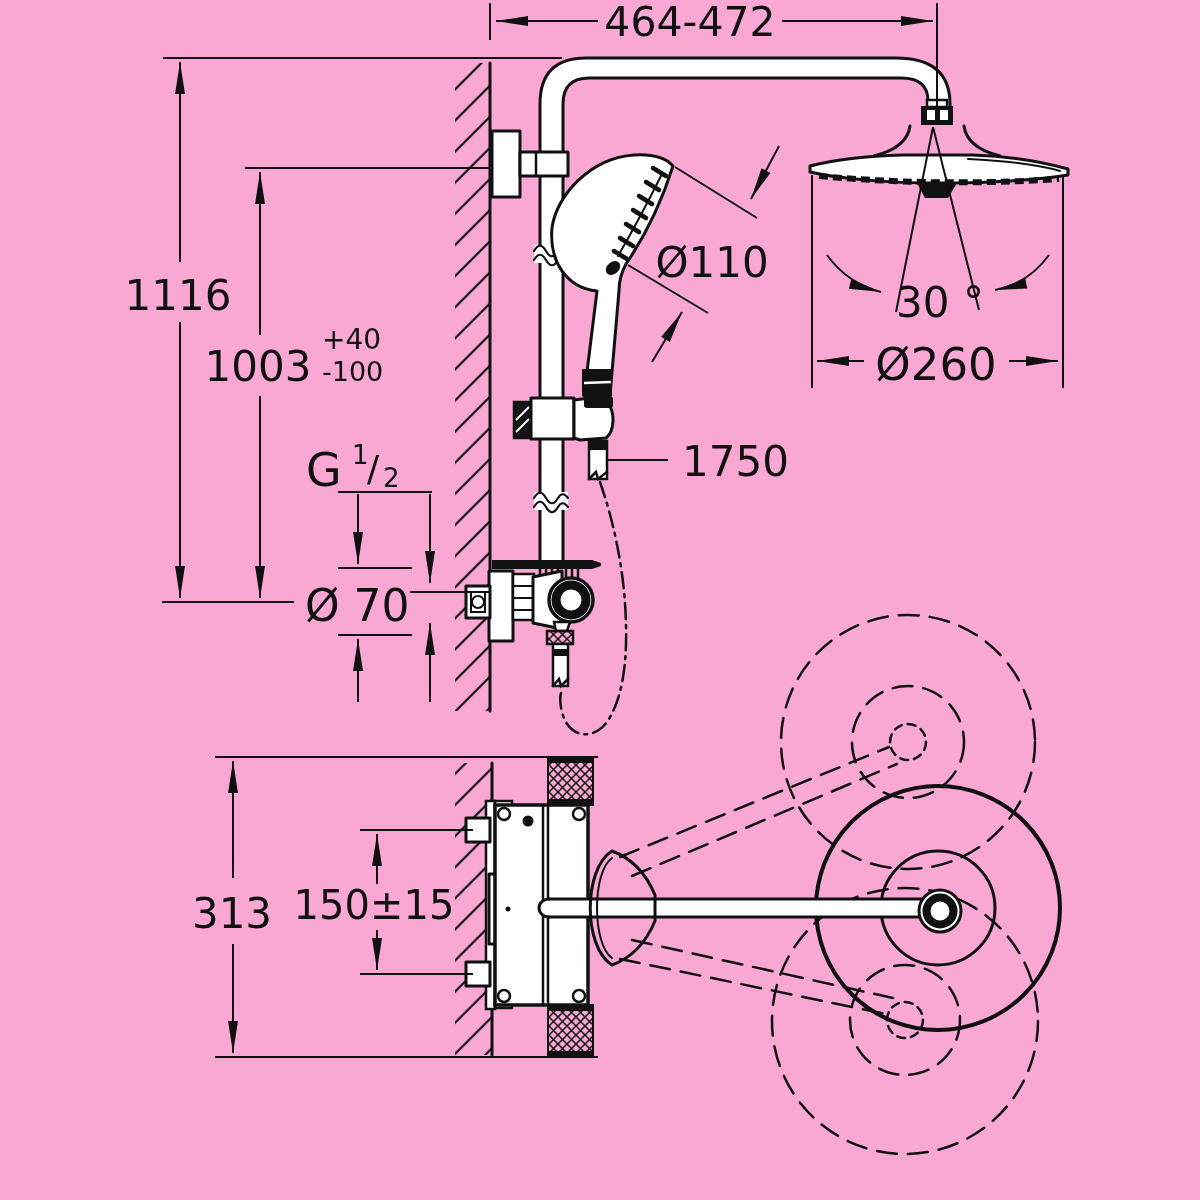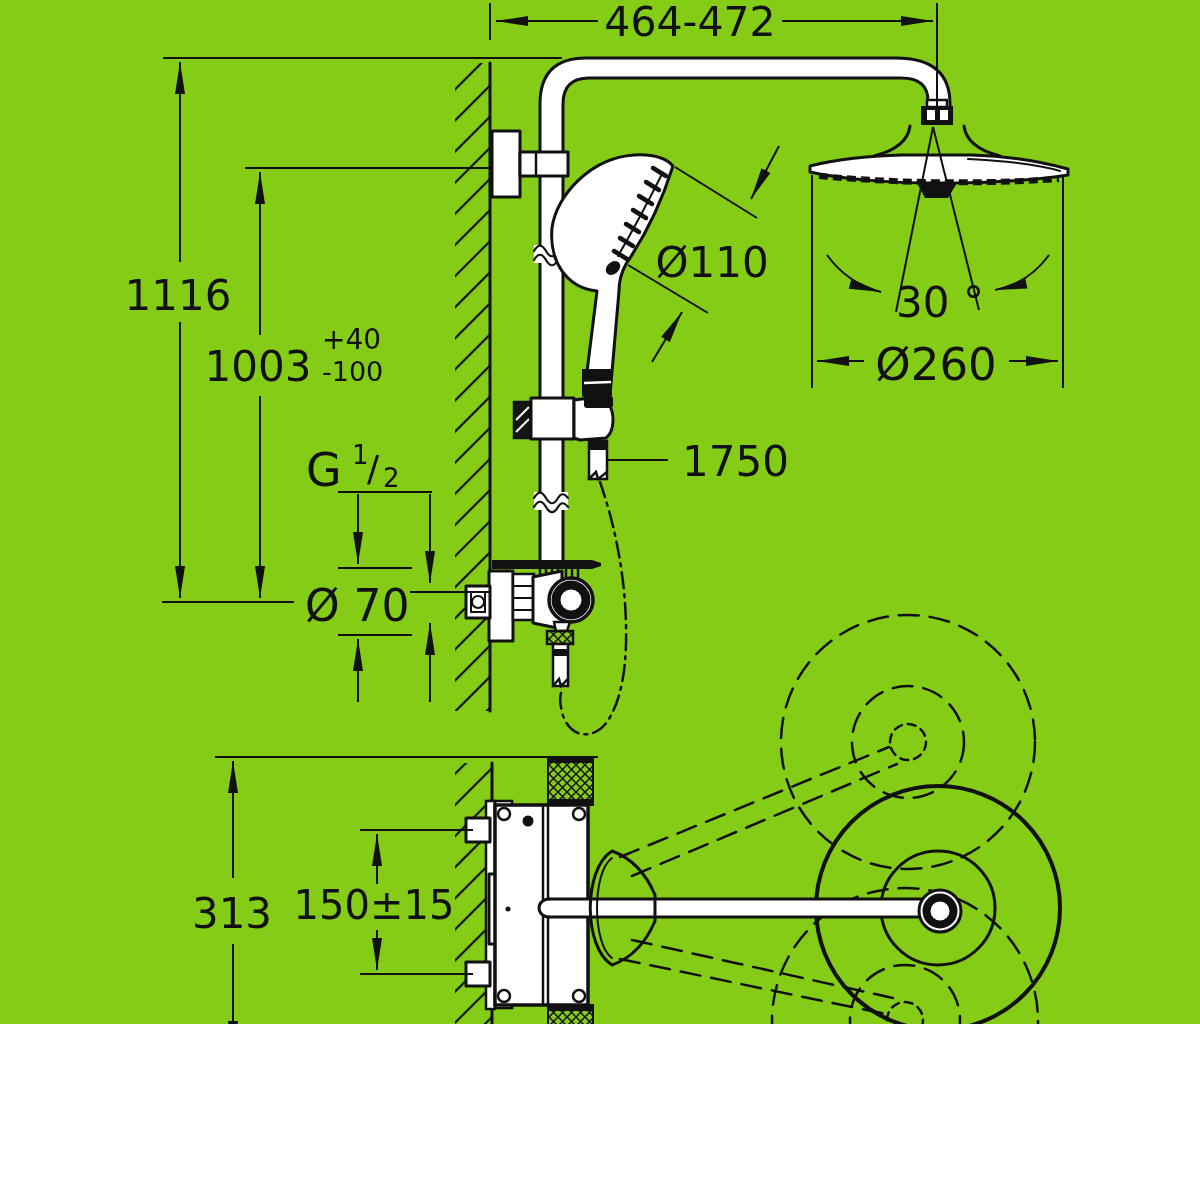--- a/index.html
+++ b/index.html
@@ -1,16 +1,16 @@
 <!DOCTYPE html>
 <html><head>
 <meta charset="utf-8">
 <style>
   html,body{margin:0;padding:0;background:#ffffff;}
-  .stage{width:1200px;height:1024px;position:relative;background:#84cc16;overflow:hidden;}
+  .stage{width:1200px;height:1200px;position:relative;background:#f9a8d4;overflow:hidden;}
   svg{display:block;}
   .s2{stroke:#111;stroke-width:2;fill:none;stroke-linecap:round;}
   .s22{stroke:#111;stroke-width:2.2;fill:none;stroke-linecap:round;}
   .s25{stroke:#111;stroke-width:2.5;fill:none;stroke-linecap:round;}
   .s3{stroke:#111;stroke-width:3;fill:none;stroke-linecap:round;stroke-linejoin:round;}
   .s35{stroke:#111;stroke-width:3.5;fill:none;}
   .s4{stroke:#111;stroke-width:4;fill:none;}
   .wf{fill:#ffffff;}
   .bf{fill:#111111;stroke:none;}
   .dim{stroke:#111;stroke-width:2;fill:none;}

